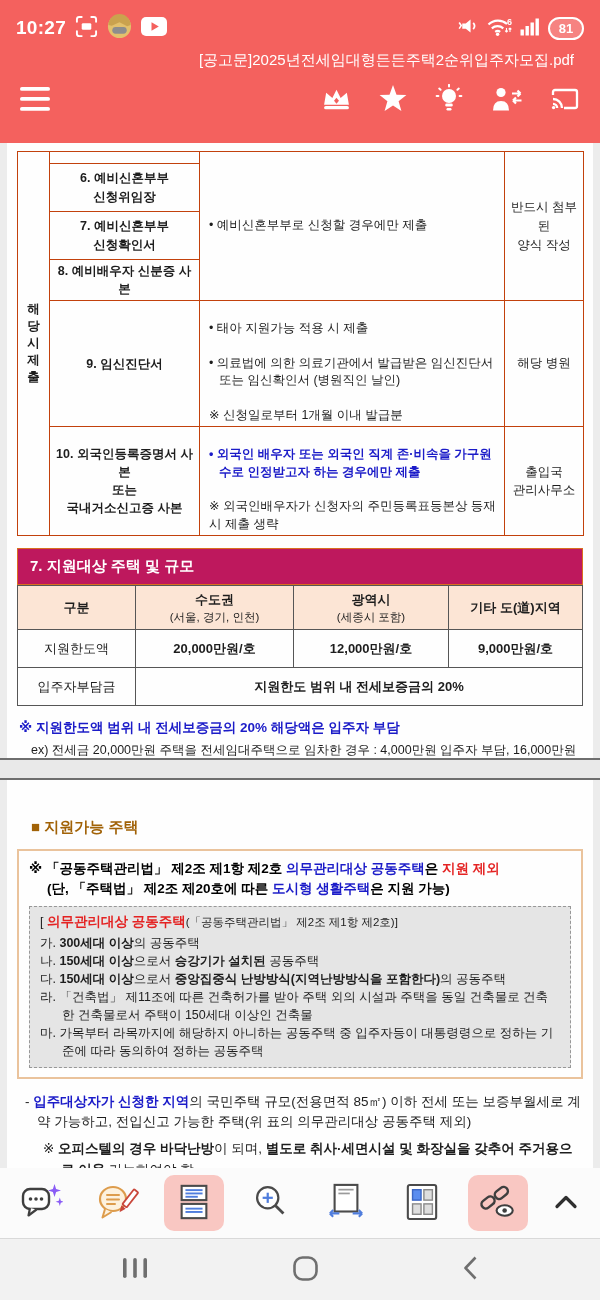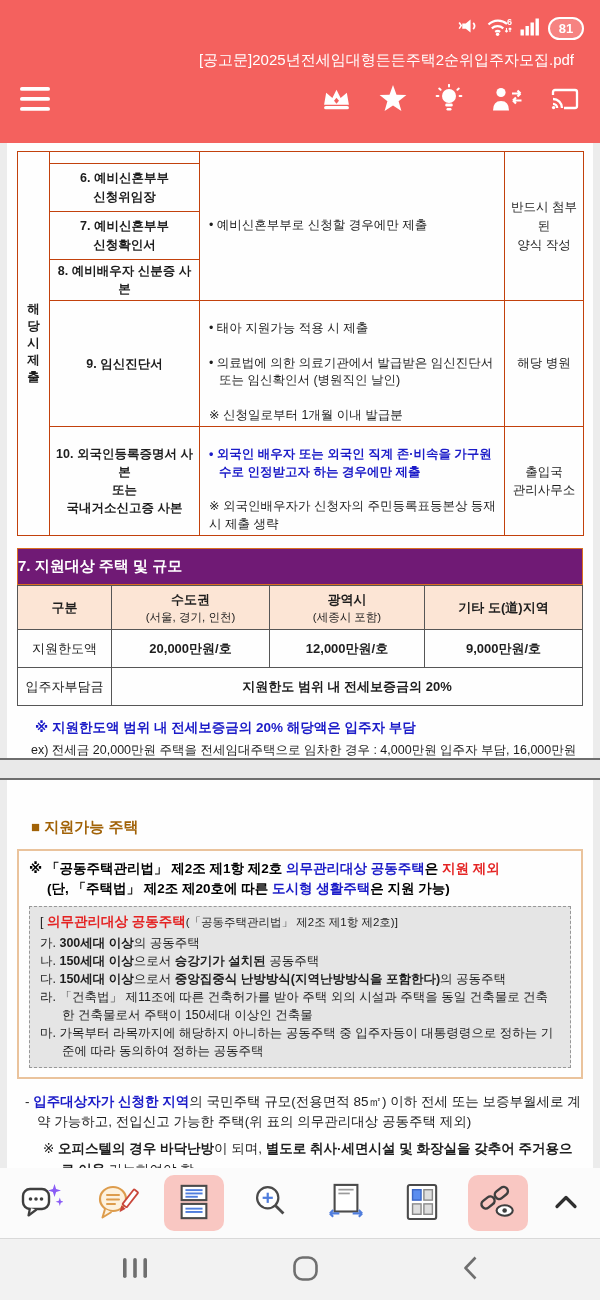--- a/index.html
+++ b/index.html
@@ -47,32 +47,32 @@
   td.note { text-align:center; line-height:1.5; }
   td.desc-group { vertical-align:top; padding-top:34px; }
   td.note-group { vertical-align:top; padding-top:28px; }
   .h0 { height:12px; } .h6 { height:48px; } .h7 { height:48px; } .h8 { height:38px; }
   .h9 { height:70px; } .h10 { height:62px; }
   .bullet { padding-left:13px; text-indent:-10px; line-height:1.4; margin:17px 0; }
   .refline { padding-left:3px; line-height:1.4; margin-top:5px; }
   .bluebold { color:#1b1bc8; font-weight:700; }
 
   
-  .section-bar { margin-top:12px; background:#701a75; color:#fff; font-weight:700;
-                 font-size:15px; padding:8px 0; border:1px solid #d96e1f; }
+  .section-bar { margin-top:12px; background:#be185d; color:#fff; font-weight:700;
+                 font-size:15px; padding:8px 12px; border:1px solid #d96e1f; }
   .subsection { margin:14px 0 8px 2px; font-weight:700; font-size:15px; color:#151515; }
 
   
   table.limit-table { width:100%; border-collapse:collapse; text-align:center; font-size:13px; color:#1d1d1d; }
   table.limit-table td { border:1px solid #565656; padding:6px 4px; }
   tr.lt-head td { background:#fce5d5; height:44px; padding:3px 4px; }
   .hsub { font-size:11.5px; font-weight:400; margin-top:1px; }
   .lt-row td { height:38px; }
 
-  .note-blue { color:#1b1bc8; font-weight:700; font-size:13.5px; margin:13px 0 0 18px; }
+  .note-blue { color:#1b1bc8; font-weight:700; font-size:13.5px; margin:13px 0 0 2px; }
   .note-ex { font-size:12.5px; margin:5px 0 0 14px; color:#1d1d1d; }
   .note2 { font-size:13px; line-height:1.5; margin:9px 0 0 2px; padding-left:18px; text-indent:-18px; color:#1d1d1d; }
 
   
   .support-title { font-weight:700; font-size:15px; color:#a16207; margin-left:14px; }
   .exclusion-box { margin-top:12px; border:2px solid #eac39c; padding:8px 10px 9px; }
   .box-line1 { font-size:13.5px; line-height:1.5; padding-left:18px; text-indent:-18px; }
   .box-line2 { font-size:13.5px; line-height:1.5; margin-left:18px; }
   .inner-box { margin-top:6px; background:#e5e5e5; border:1px dashed #979797; padding:5px 10px 7px; font-size:12.5px; line-height:1.44; color:#1d1d1d; }
   .inner-title { margin-bottom:3px; font-size:12.5px; }
@@ -94,20 +94,45 @@
              align-items:center; justify-content:space-between; padding:0 122px; flex:0 0 auto; }
   .nav-btn { background:none; border:none; cursor:pointer; display:flex; align-items:center; justify-content:center; }
 </style>
 </head>
 <body>
 
 <div class="screen">
 
   <header class="app-header">
     <div class="status-bar">
+      <div class="status-left">
+        <span class="time">10:27</span>
+        <span>
+          <svg width="23" height="23" viewBox="0 0 24 24" fill="none" stroke="#fff" stroke-width="2" stroke-linecap="round">
+            <path d="M2 7 V4.5 A2.5 2.5 0 0 1 4.5 2 H7"></path>
+              <path d="M17 2 h2.5 A2.5 2.5 0 0 1 22 4.5 V7"></path>
+            <path d="M22 17 v2.5 a2.5 2.5 0 0 1 -2.5 2.5 H17"></path>
+              <path d="M7 22 H4.5 A2.5 2.5 0 0 1 2 19.5 V17"></path>
+            <rect x="7" y="8.5" width="10" height="7" rx="1.5" fill="#fff" stroke="none"></rect>
+          </svg>
+        </span>
+        <span>
+          <svg width="25" height="25" viewBox="0 0 26 26">
+            <circle cx="13" cy="13" r="12" fill="#e3c06c"></circle>
+            <path d="M1.5 11.5 a11.5 11.5 0 0 1 23 0 l-3.5 1.2 -8 -4 -8 3.5 Z" fill="#caa24e"></path>
+            <rect x="5.5" y="13.5" width="15" height="7" rx="3.5" fill="#8d8d8d"></rect>
+          </svg>
+        </span>
+        <span>
+          <svg width="26" height="19" viewBox="0 0 26 19">
+            <rect width="26" height="19" rx="5" fill="#fff"></rect>
+            <path d="M10.5 5.2 L17.8 9.5 L10.5 13.8 Z" fill="#f4615e"></path>
+          </svg>
+        </span>
+      </div>
       <div class="status-right">
         <span>
           <svg width="21" height="20" viewBox="0 0 24 22">
             <path d="M2.5 7 l2.3 3.5 -2.3 3.5" stroke="#fff" stroke-width="1.8" fill="none"></path>
             <path d="M6 8 H10 L15.5 3.5 V18.5 L10 14 H6 Z" fill="#fff"></path>
             <path d="M18.5 7.5 q3.2 3.5 0 7" stroke="#fff" stroke-width="2" fill="none"></path>
           </svg>
         </span>
         <span>
           <svg width="26" height="21" viewBox="0 0 26 21">
@@ -255,21 +280,21 @@
 관리사무소</td>
         </tr>
       </tbody>
         </table>
 
       <div class="section-bar">7. 지원대상 주택 및 규모</div>
 
       <table class="limit-table">
         <tbody>
             <tr class="lt-head">
-          <td class="b" style="width:94px">구분</td>
+          <td class="b" style="width:118px">구분</td>
           <td style="width:158px">
             <div class="b">수도권</div>
             <div class="hsub">(서울, 경기, 인천)</div>
           </td>
           <td style="width:155px">
             <div class="b">광역시</div>
             <div class="hsub">(세종시 포함)</div>
           </td>
           <td class="b">기타 도(道)지역</td>
         </tr>

